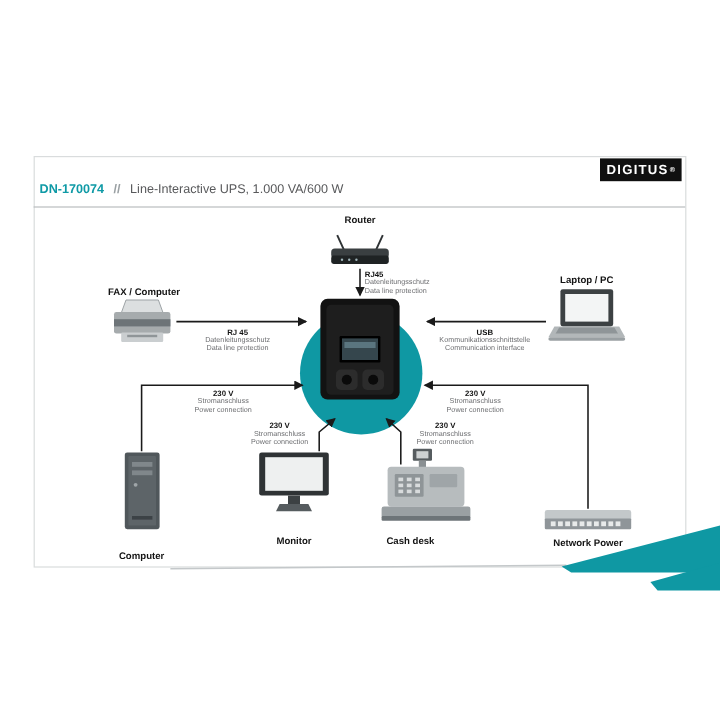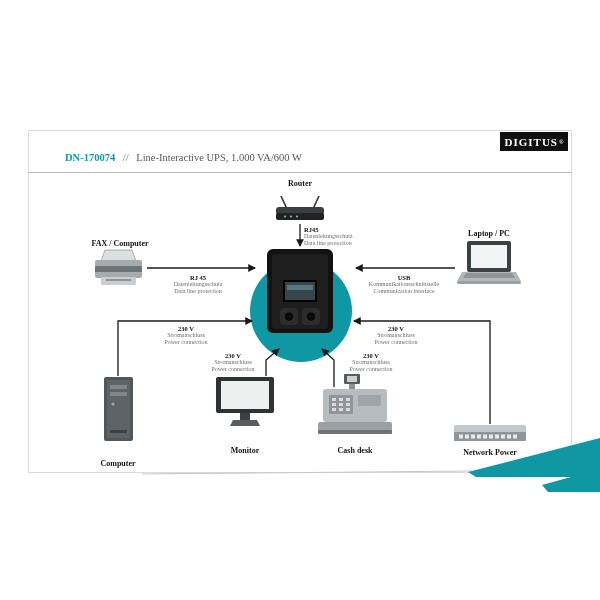--- a/index.html
+++ b/index.html
@@ -1,23 +1,23 @@
 <!DOCTYPE html>
 <html><head>
 <meta charset="utf-8">
 <style>
   html,body{margin:0;padding:0;background:#fff;}
   .page{position:relative;width:600px;height:600px;background:#ffffff;overflow:hidden;
-        font-family:Liberation Serif, serif;color:#1a1a1a;}
+        font-family:Liberation Sans, sans-serif;color:#1a1a1a;}
   .frame{position:absolute;left:28px;top:130px;width:542px;height:341px;border:1px solid #d9dcdd;}
   .logo{position:absolute;left:500px;top:132px;width:68px;height:19px;background:#101010;
         color:#fff;display:flex;align-items:center;justify-content:center;
         font-weight:bold;font-size:11px;letter-spacing:1px;}
   .logo .reg{font-size:6px;vertical-align:super;margin-left:1px;letter-spacing:0;}
-  .header{position:absolute;left:33px;top:152px;font-size:10.5px;color:#58595b;white-space:nowrap;margin-left:32px;}
+  .header{position:absolute;left:33px;top:152px;font-size:10.5px;color:#58595b;white-space:nowrap;}
   .header .code{color:#0f9aa6;font-weight:bold;}
   .header .sep{color:#9aa0a3;font-weight:bold;margin:0 5px;}
   .header-rule{position:absolute;left:28px;top:172px;width:543px;height:1px;background:#b9bdbf;}
   .dev-label{position:absolute;font-size:8px;font-weight:bold;color:#141414;text-align:center;}
   .conn-label{position:absolute;font-size:6px;color:#6d6e71;line-height:7px;text-align:center;}
   .conn-label.left{text-align:left;}
   .conn-label .t{display:block;font-weight:bold;color:#141414;font-size:6.5px;}
   .conn-label span{display:block;}
   svg.diagram{position:absolute;left:0;top:0;}
 </style>
@@ -151,21 +151,21 @@
     <span class="sep">//</span>
     <span class="title">Line-Interactive UPS, 1.000 VA/600 W</span>
   </div>
   <div class="header-rule"></div>
 
   <div class="dev-label" style="left:270px;top:179px;width:60px;">Router</div>
   <div class="dev-label" style="left:85px;top:239px;width:70px;">FAX / Computer</div>
   <div class="dev-label" style="left:454px;top:229px;width:70px;text-align:center;">Laptop / PC</div>
   <div class="dev-label" style="left:88px;top:446px;width:60px;margin-top:13px;">Computer</div>
   <div class="dev-label" style="left:215px;top:446px;width:60px;">Monitor</div>
-  <div class="dev-label" style="left:325px;top:446px;width:60px;">Cash desk</div>
+  <div class="dev-label" style="left:312px;top:446px;width:60px;">Cash desk</div>
   <div class="dev-label" style="left:450px;top:448px;width:80px;">Network Power</div>
 
   <div class="conn-label left" style="left:304px;top:226px;width:80px;">
     <span class="t">RJ45</span>
     <span>Datenleitungsschutz</span>
     <span>Data line protection</span>
   </div>
   <div class="conn-label" style="left:162px;top:274px;width:72px;">
     <span class="t">RJ 45</span>
     <span>Datenleitungsschutz</span>

